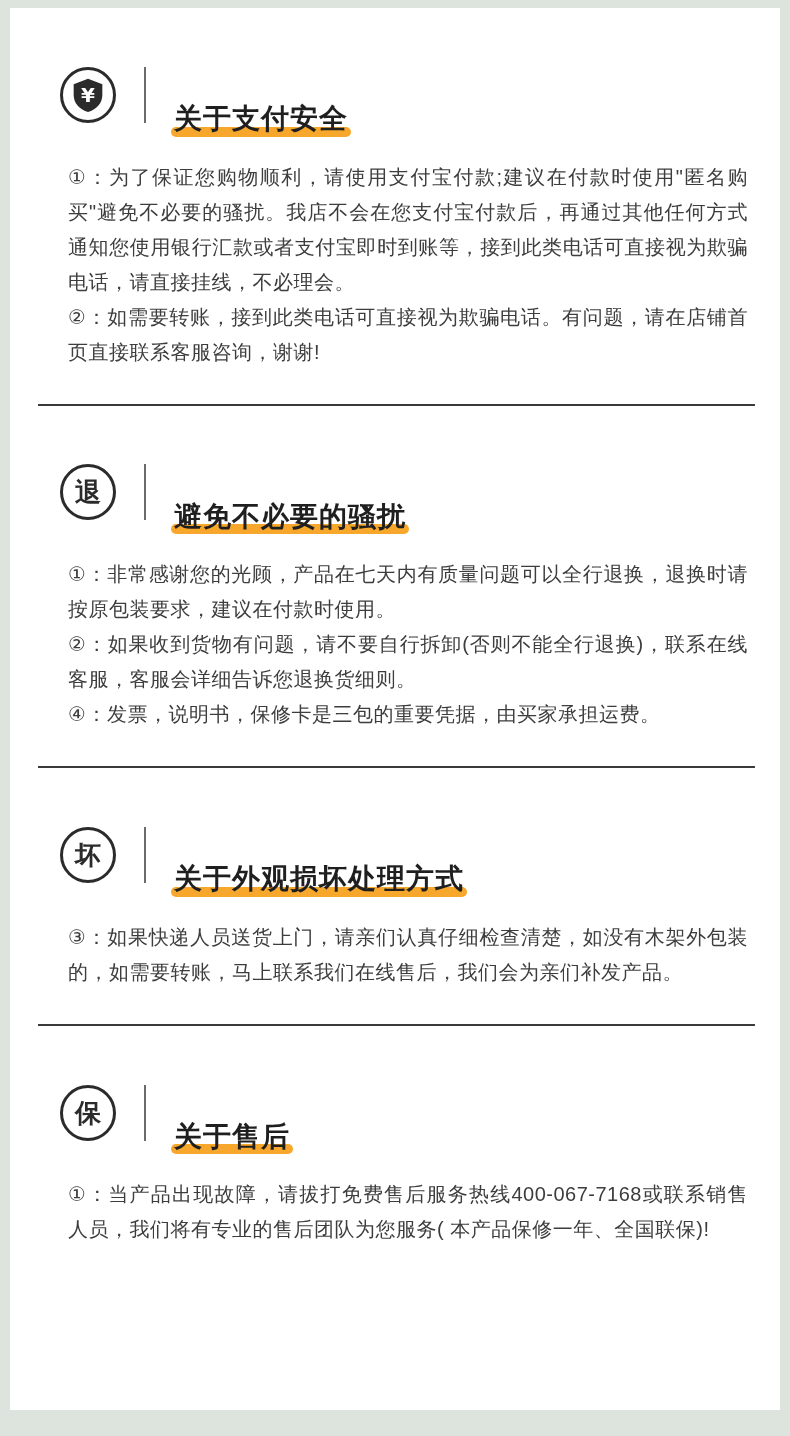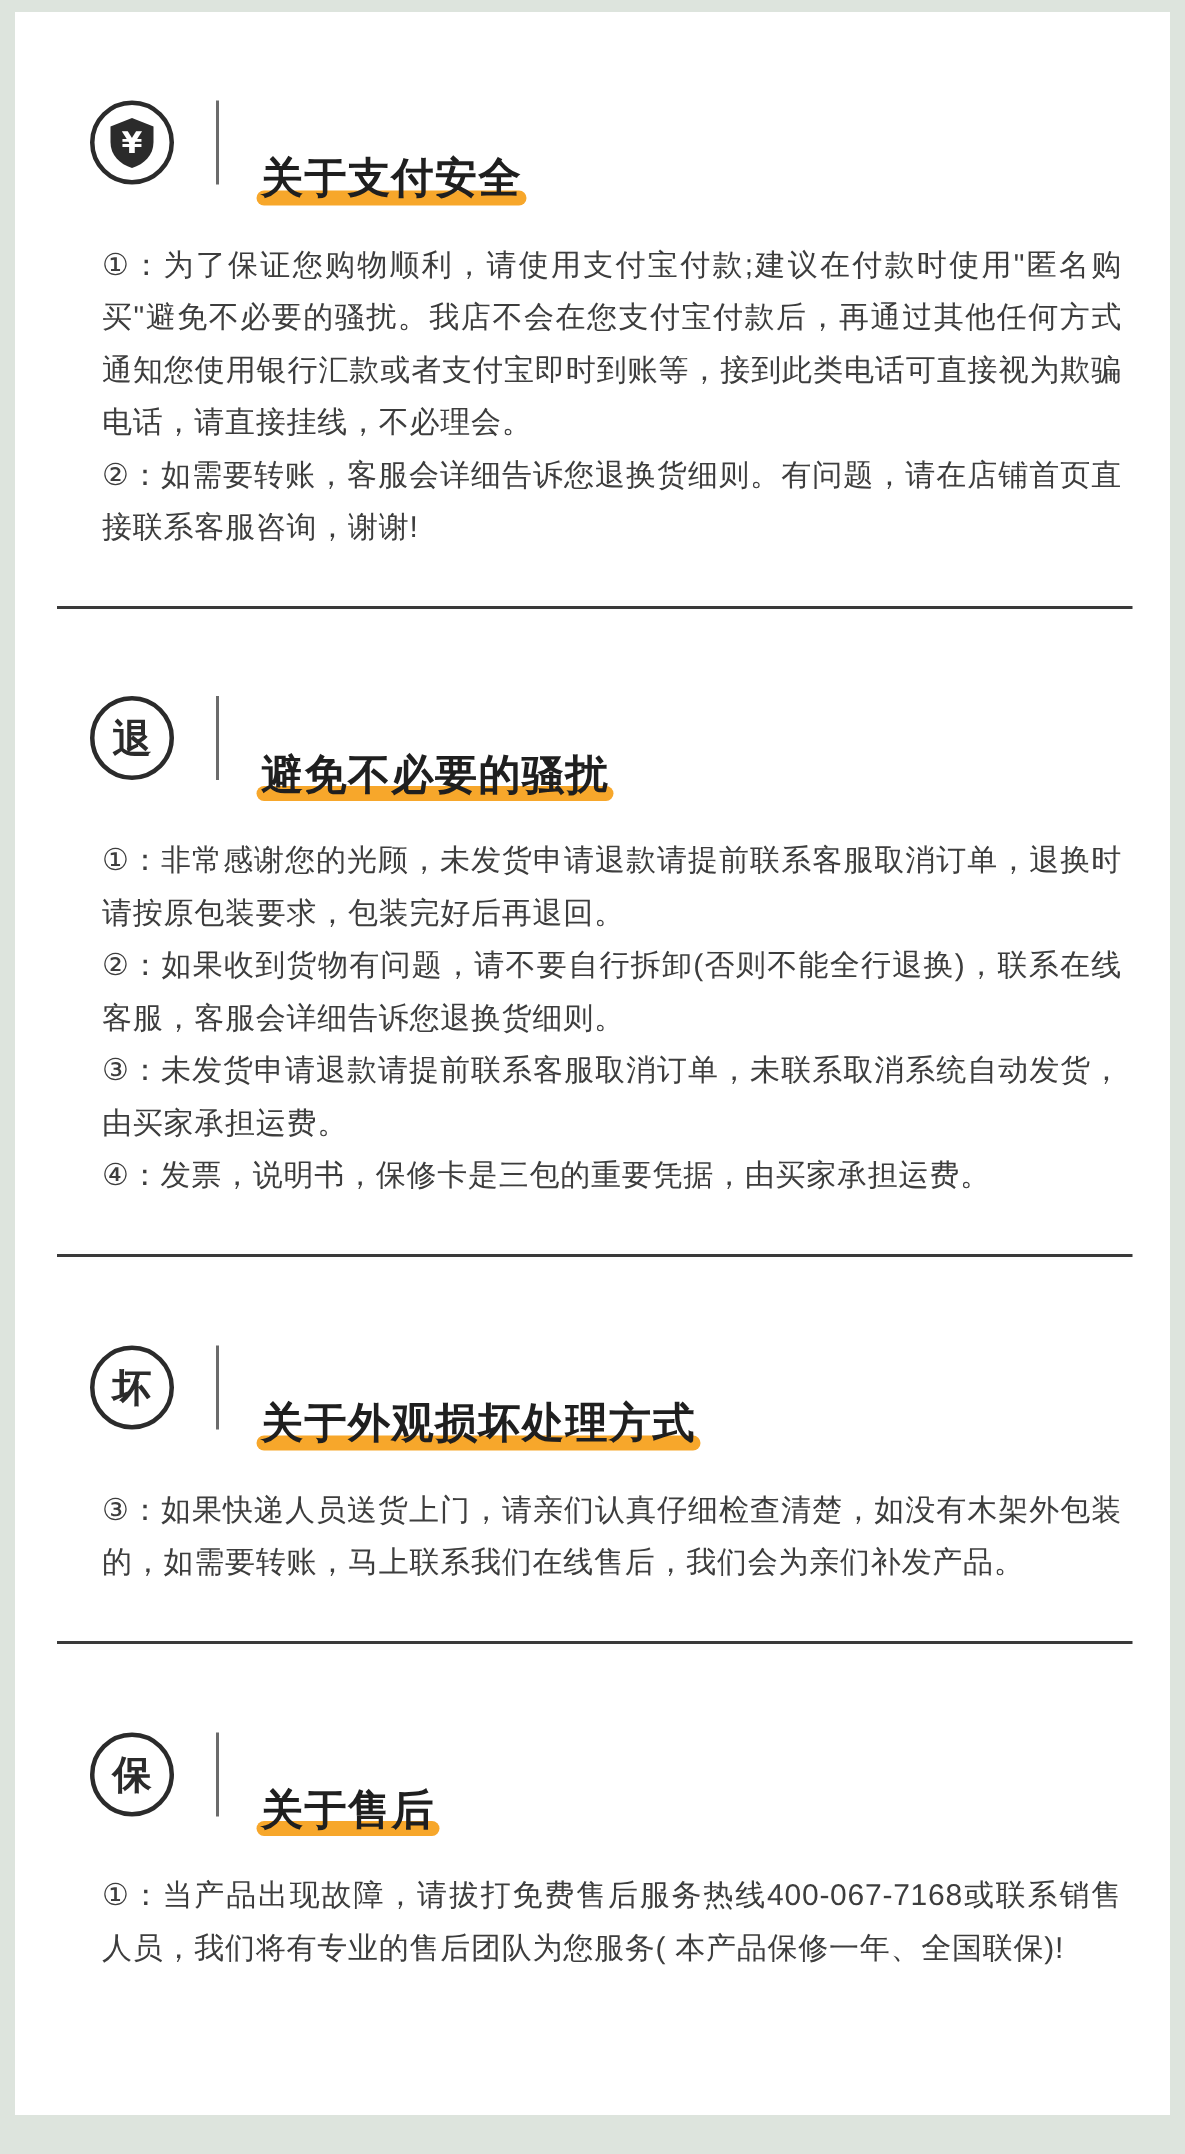--- a/index.html
+++ b/index.html
@@ -110,39 +110,38 @@
             </svg>
           </div>
       <div class="header-sep"></div>
       <div class="section-title">
         <span class="title-underline"></span>
         <span class="title-text">关于支付安全</span>
       </div>
     </div>
     <div class="section-body">
           <p class="para">①：为了保证您购物顺利，请使用支付宝付款;建议在付款时使用"匿名购买"避免不必要的骚扰。我店不会在您支付宝付款后，再通过其他任何方式通知您使用银行汇款或者支付宝即时到账等，接到此类电话可直接视为欺骗电话，请直接挂线，不必理会。</p>
-          <p class="para">②：如需要转账，客服会详细告诉您退换货细则。有问题，请在店铺首页直接联系客服咨询，谢谢!</p>
+          <p class="para">②：如需要转账，接到此类电话可直接视为欺骗电话。有问题，请在店铺首页直接联系客服咨询，谢谢!</p>
         </div>
   </div>
 <div class="divider"></div>
   <div class="section">
     <div class="section-header">
       <div class="icon-circle">
         <span class="icon-char">退</span>
       </div>
       <div class="header-sep"></div>
       <div class="section-title">
         <span class="title-underline"></span>
         <span class="title-text">避免不必要的骚扰</span>
       </div>
     </div>
     <div class="section-body">
-          <p class="para">①：非常感谢您的光顾，未发货申请退款请提前联系客服取消订单，退换时请按原包装要求，包装完好后再退回。</p>
+          <p class="para">①：非常感谢您的光顾，产品在七天内有质量问题可以全行退换，退换时请按原包装要求，建议在付款时使用。</p>
           <p class="para">②：如果收到货物有问题，请不要自行拆卸(否则不能全行退换)，联系在线客服，客服会详细告诉您退换货细则。</p>
-          <p class="para">③：未发货申请退款请提前联系客服取消订单，未联系取消系统自动发货，由买家承担运费。</p>
           <p class="para">④：发票，说明书，保修卡是三包的重要凭据，由买家承担运费。</p>
         </div>
   </div>
 <div class="divider"></div>
   <div class="section">
     <div class="section-header">
       <div class="icon-circle">
         <span class="icon-char">坏</span>
       </div>
       <div class="header-sep"></div>

